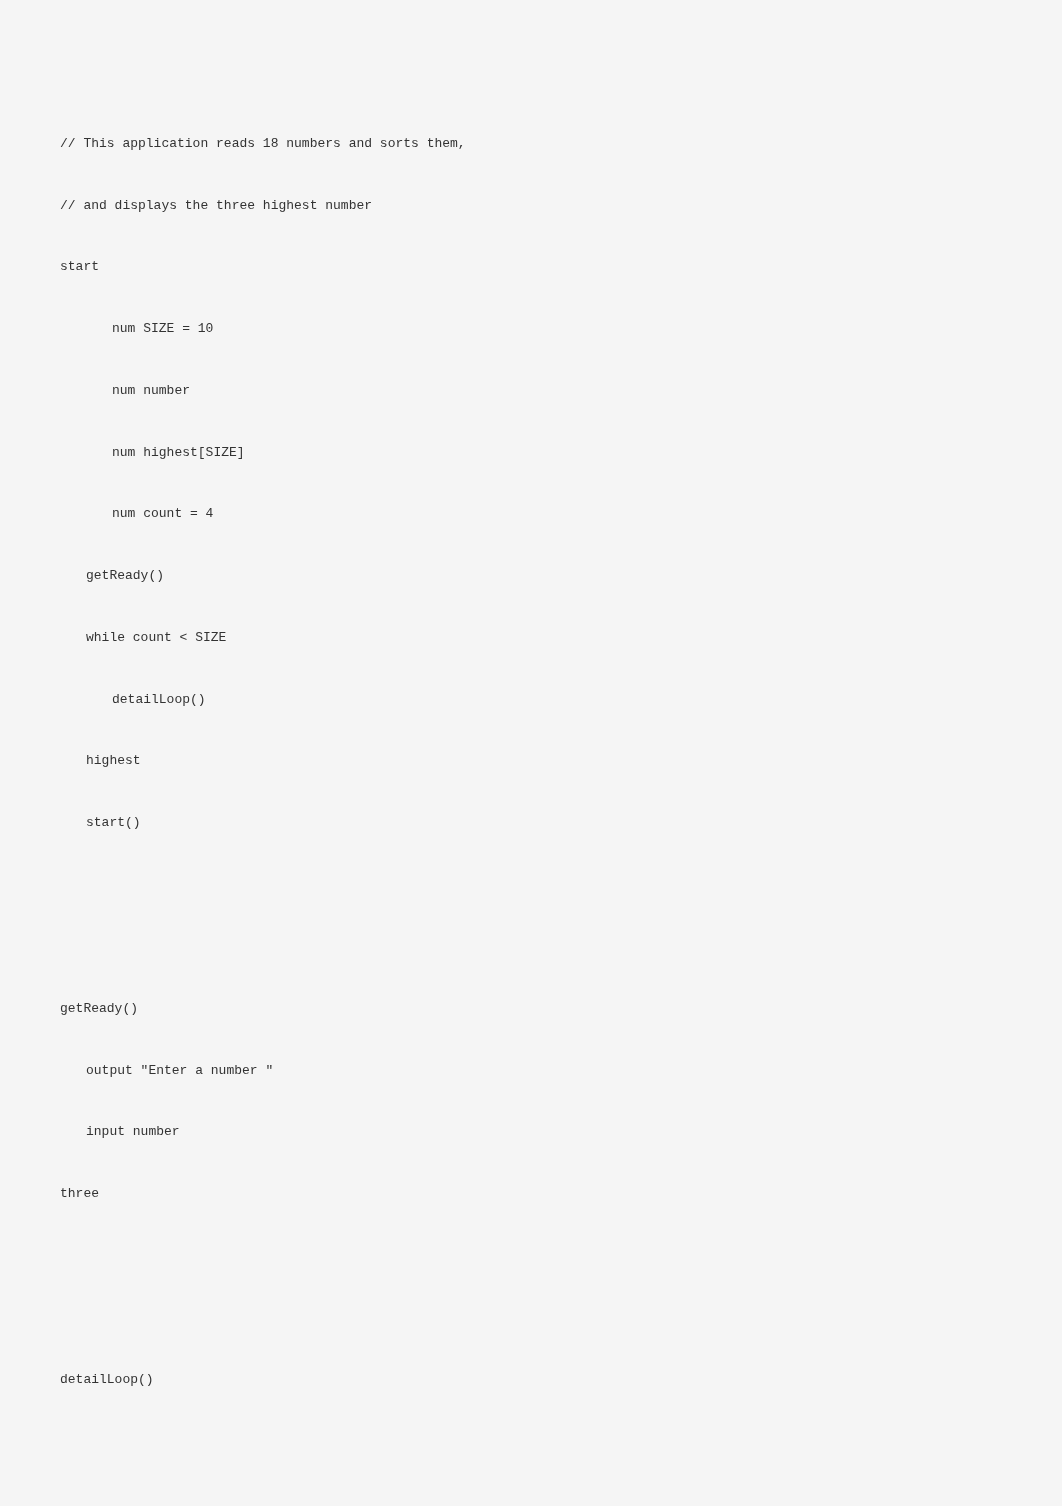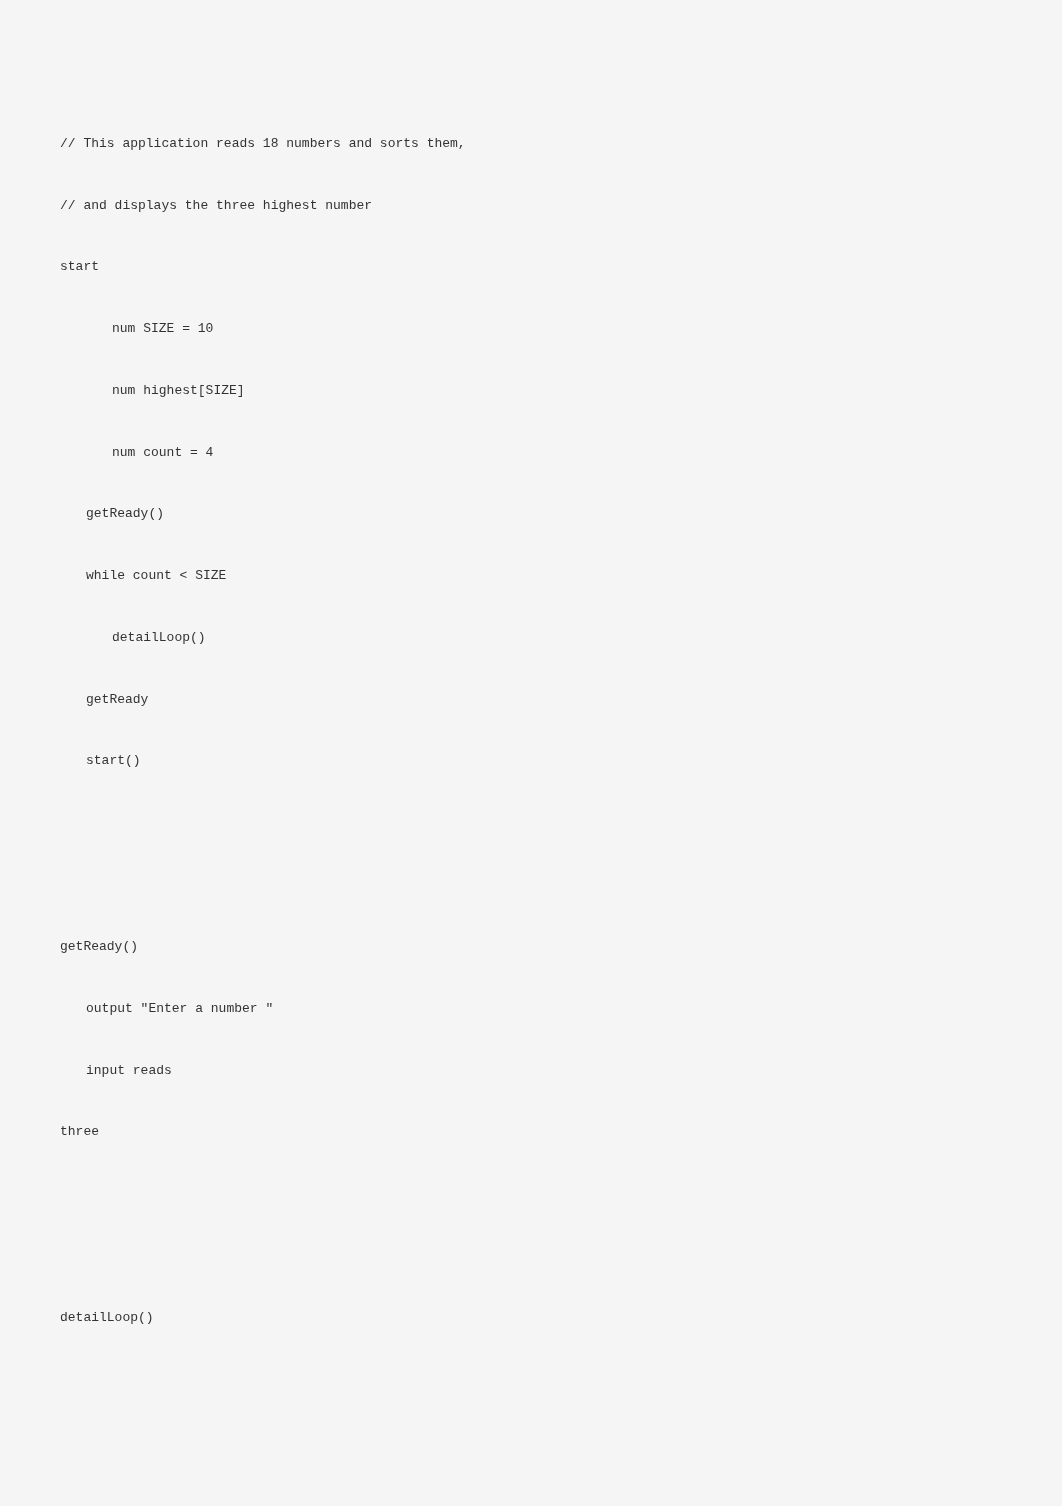--- a/index.html
+++ b/index.html
@@ -43,33 +43,34 @@
 </head>
 <body>
 
 <div class="code-block">
 
   <div class="section">
     <span class="code-line">// This application reads 18 numbers and sorts them,</span>
     <span class="code-line">// and displays the three highest number</span>
     <span class="code-line">start</span>
     <span class="code-line indent2">num SIZE = 10</span>
+    <span class="code-line indent2">num number</span>
     <span class="code-line indent2">num highest[SIZE]</span>
     <span class="code-line indent2">num count = 4</span>
     <span class="code-line indent1">getReady()</span>
     <span class="code-line indent1">while count &lt; SIZE</span>
     <span class="code-line indent2">detailLoop()</span>
-    <span class="code-line indent1">getReady</span>
+    <span class="code-line indent1">highest</span>
     <span class="code-line indent1">start()</span>
   </div>
 
   <div class="section">
     <span class="code-line">getReady()</span>
     <span class="code-line indent1">output "Enter a number "</span>
-    <span class="code-line indent1">input reads</span>
+    <span class="code-line indent1">input number</span>
     <span class="code-line">three</span>
   </div>
 
   <div class="section">
     <span class="code-line">detailLoop()</span>
     
     
     
     
     

